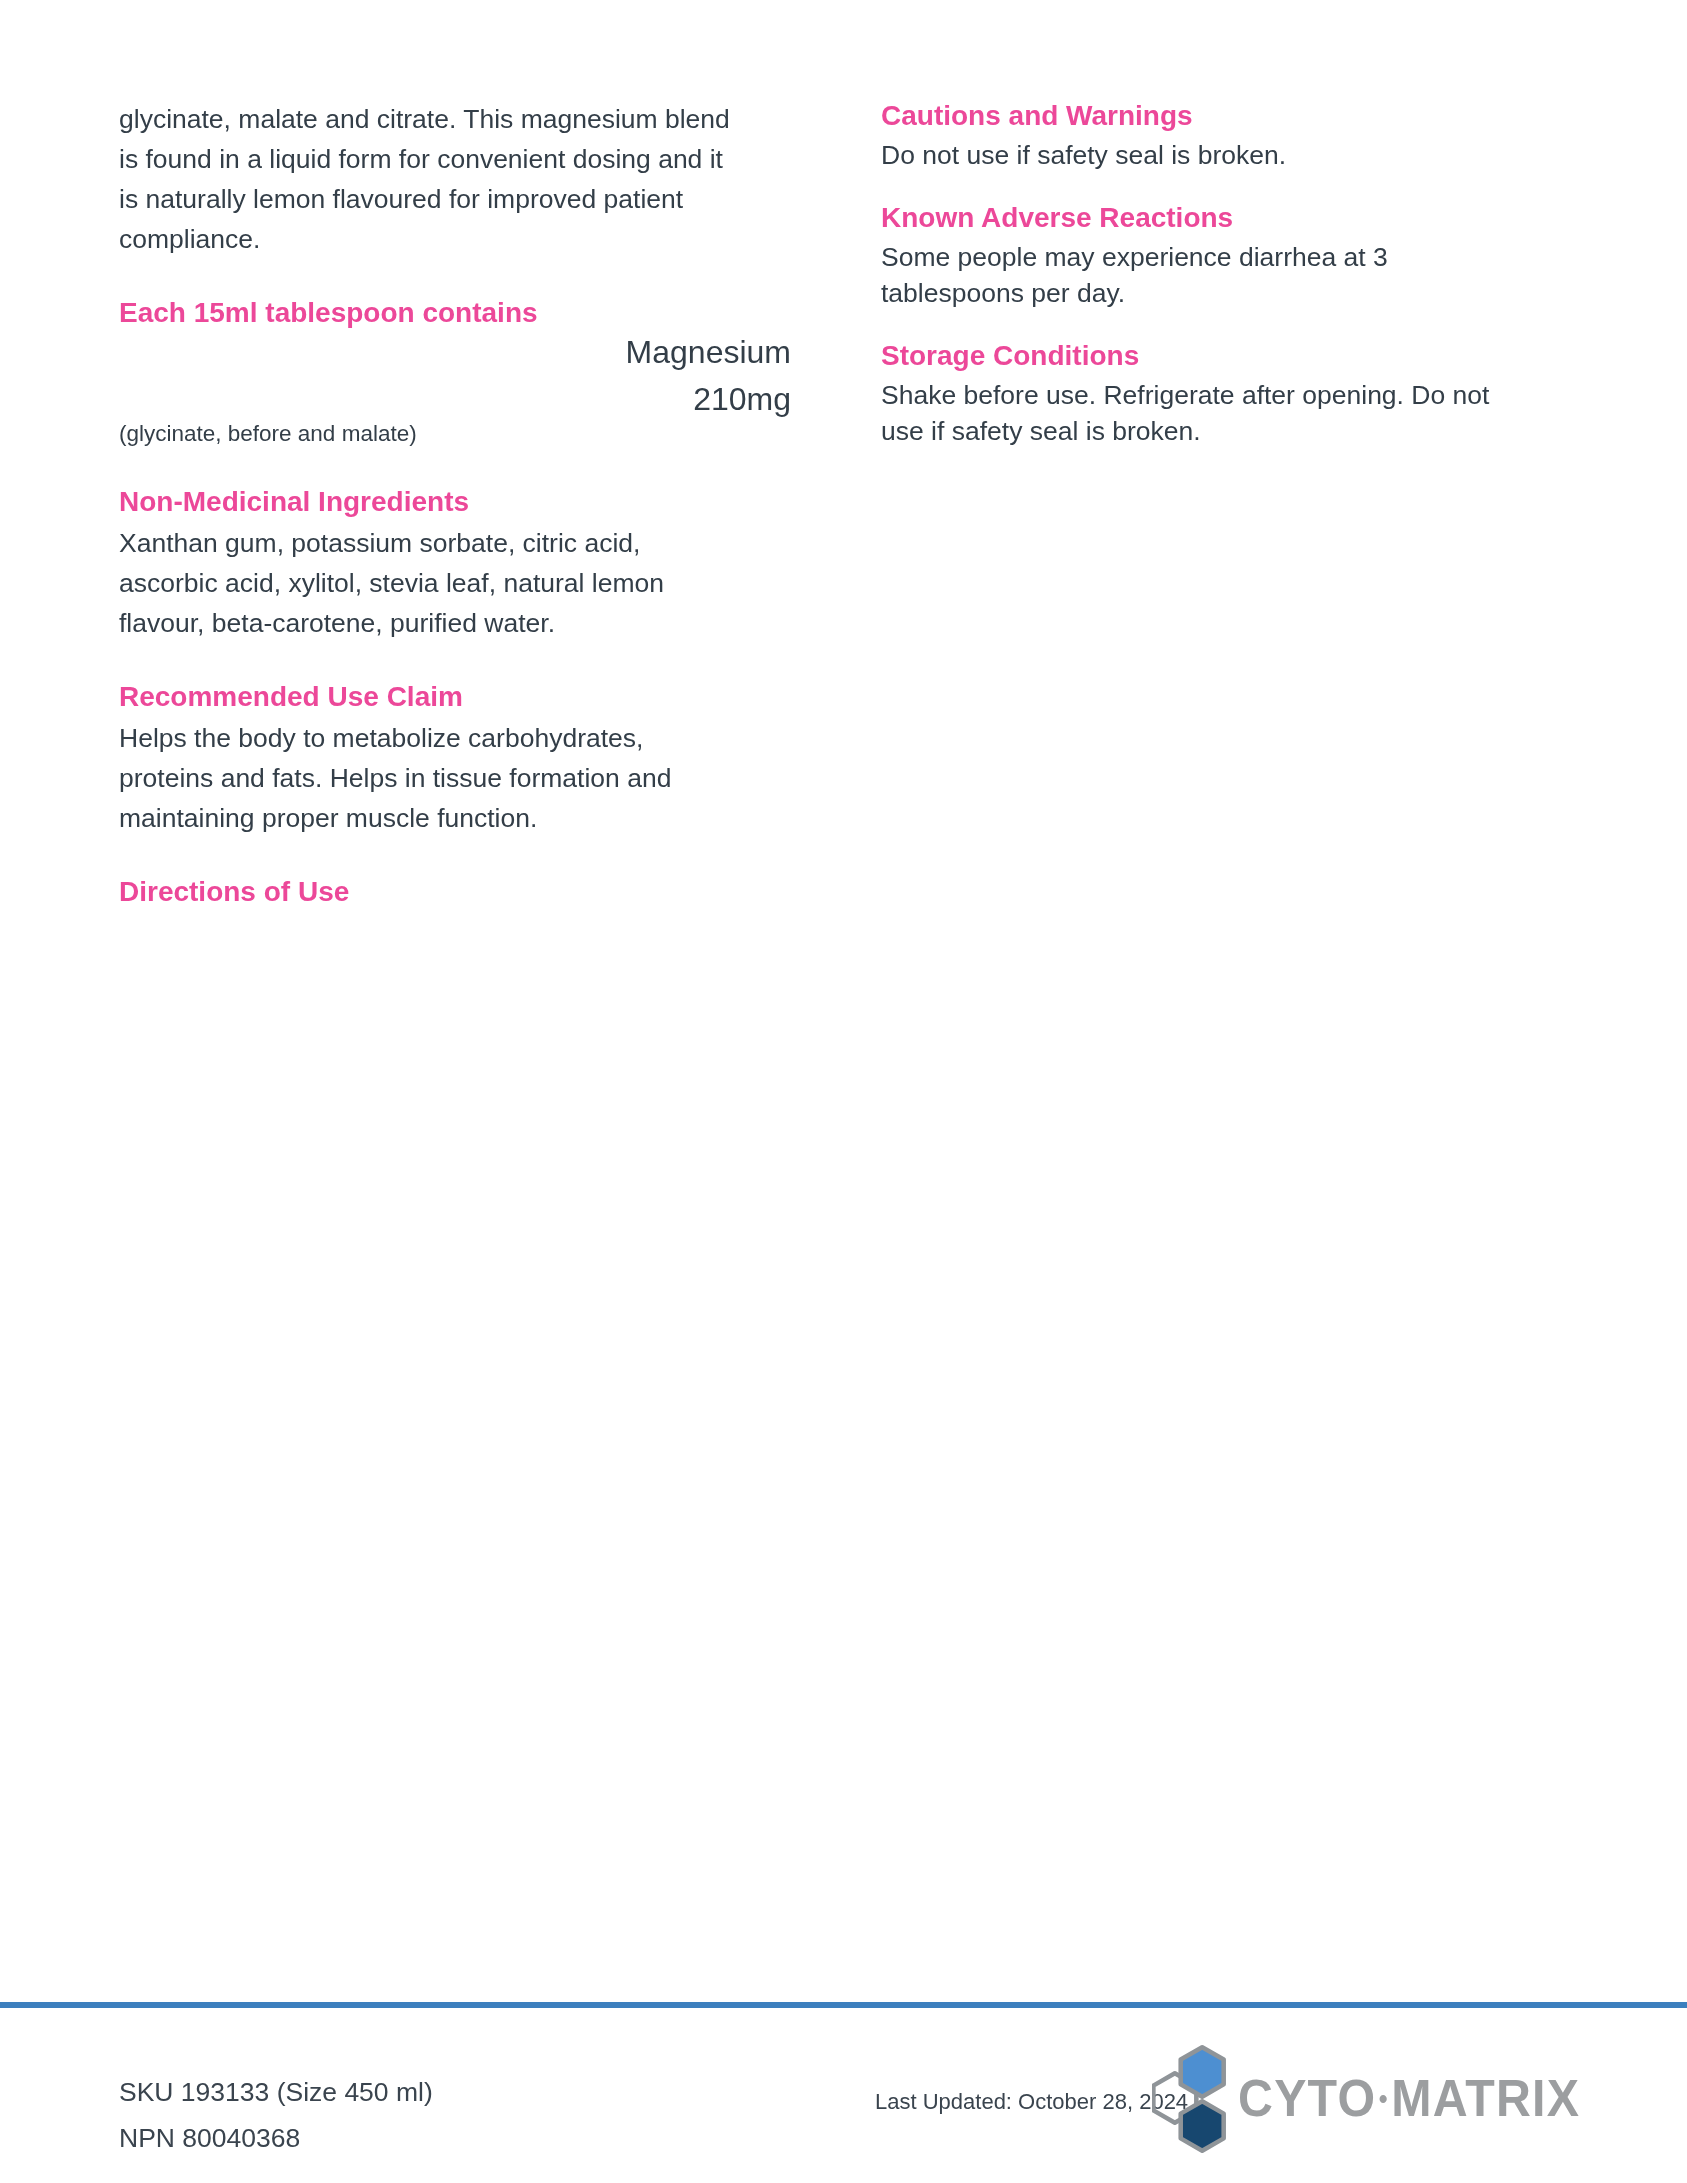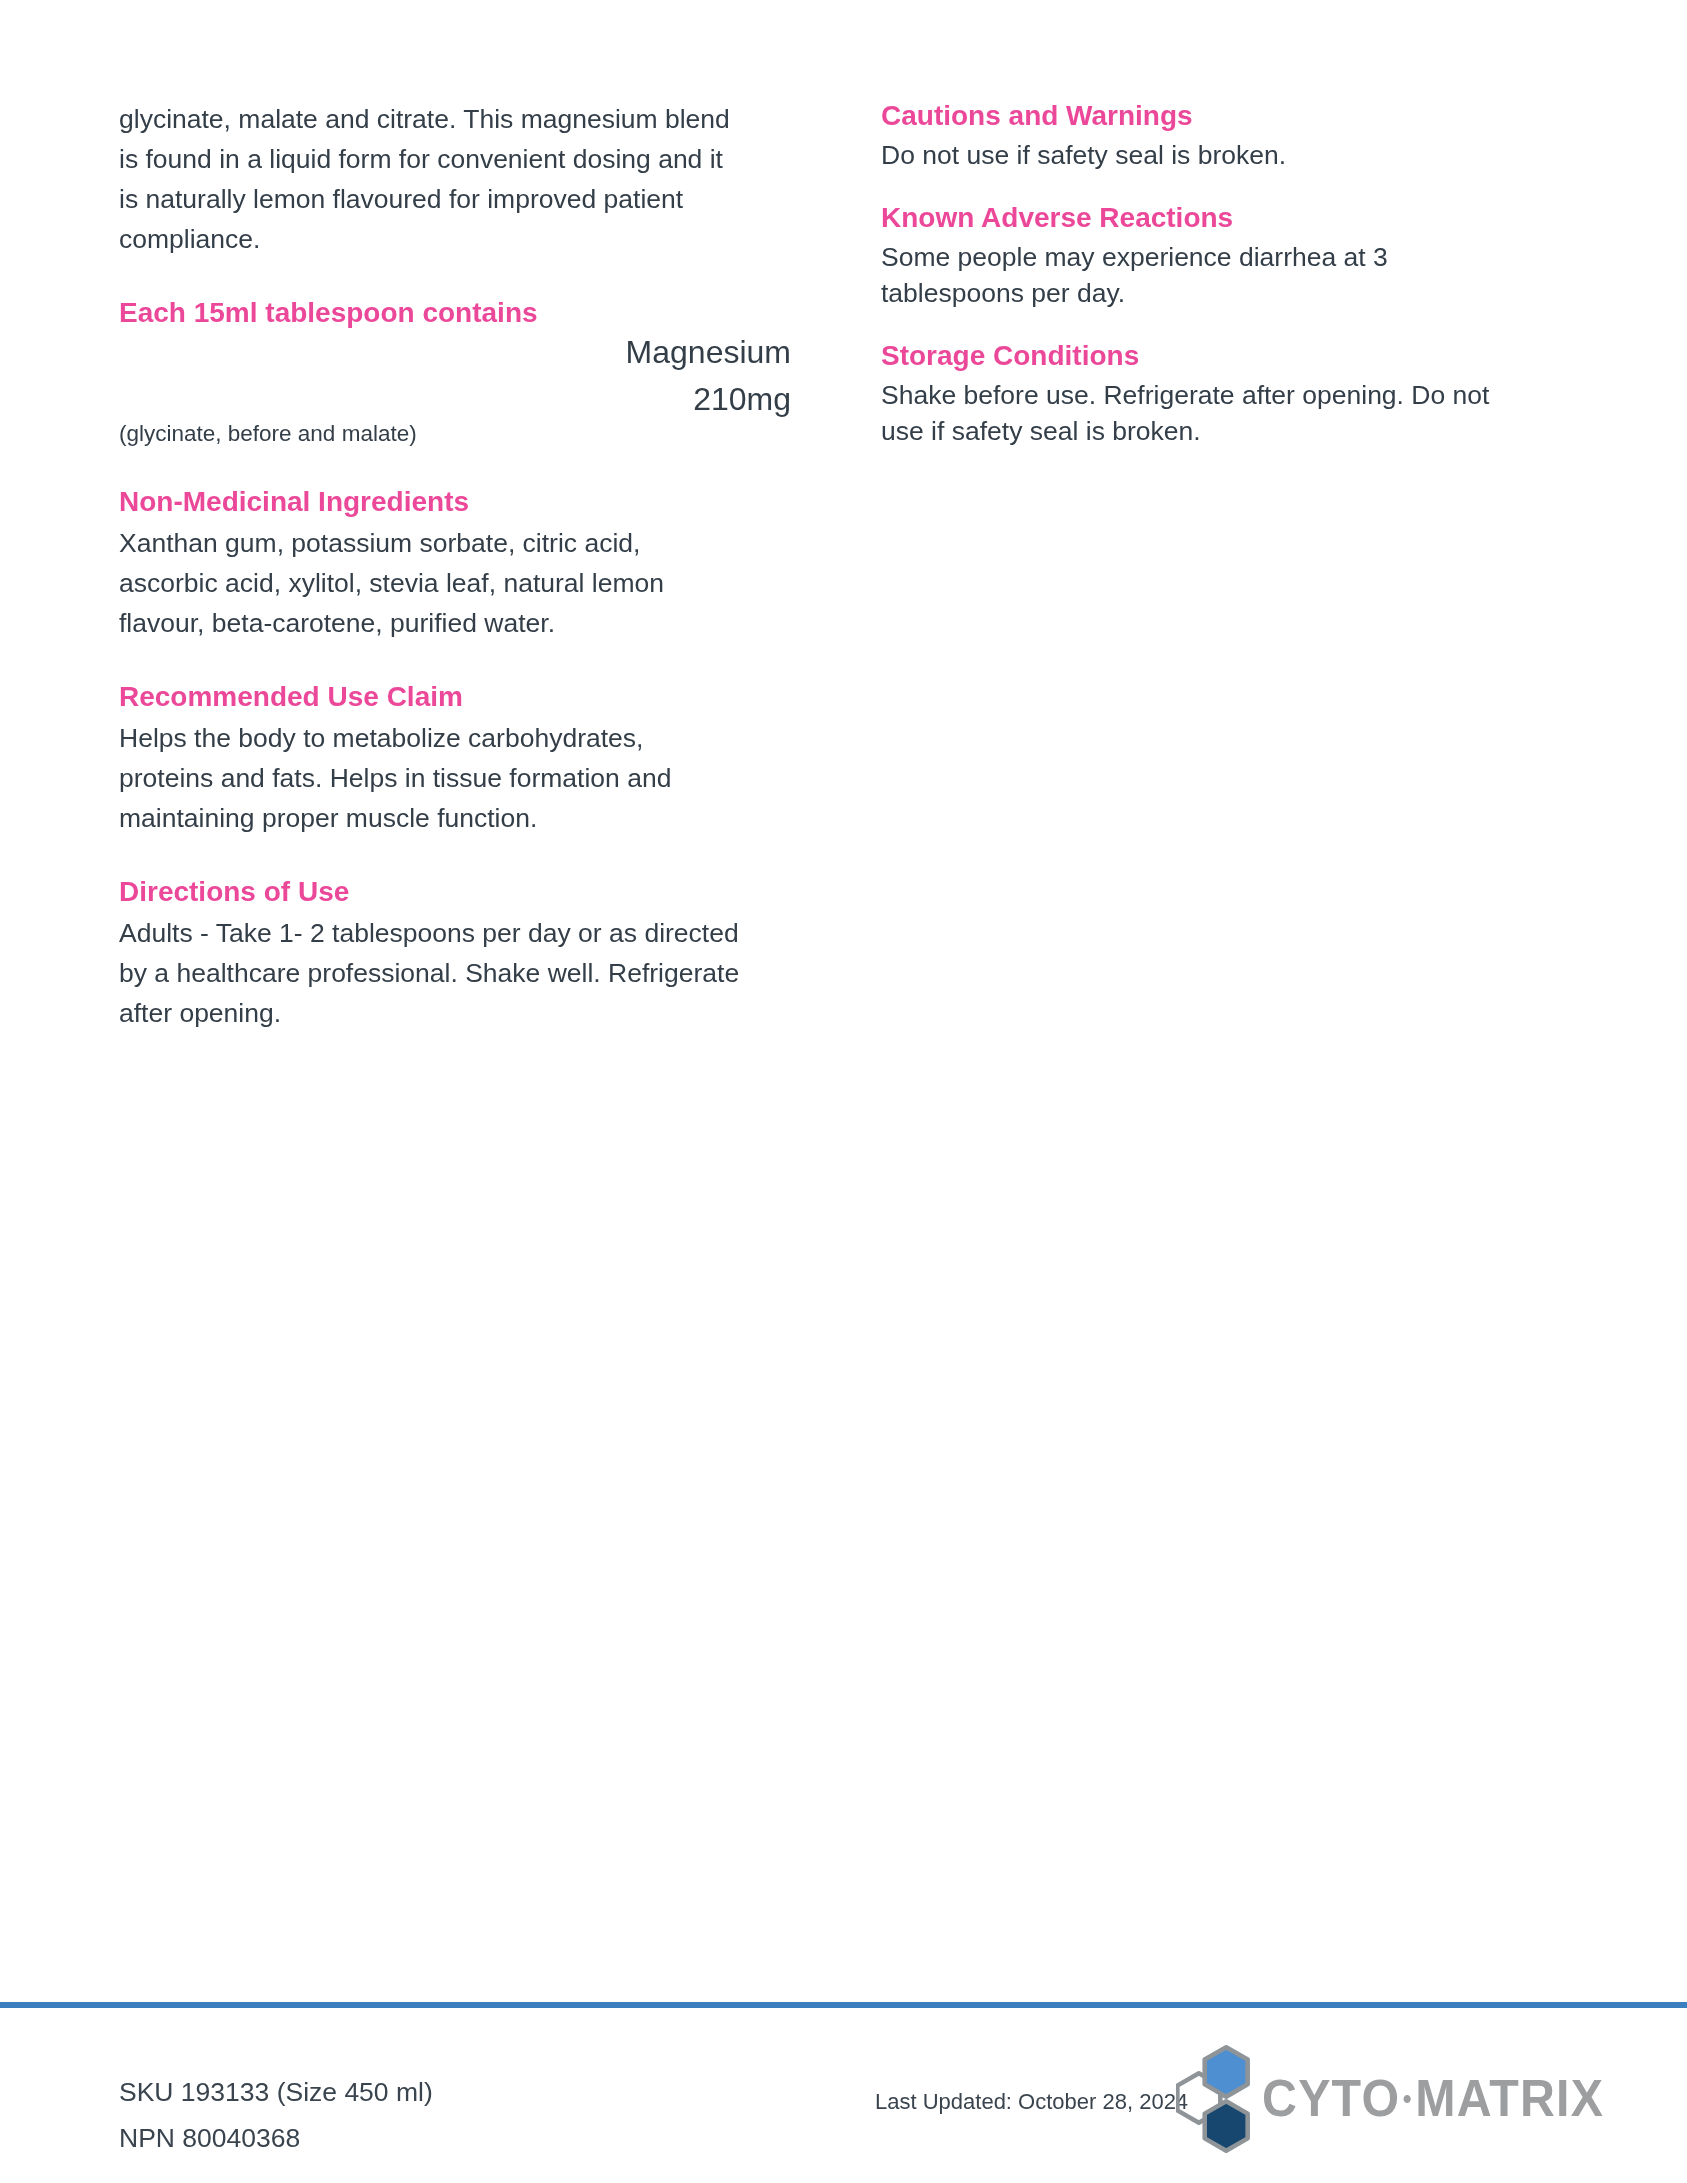--- a/index.html
+++ b/index.html
@@ -63,21 +63,21 @@
     color:#3a444e;
   }
   .last-updated {
     position:absolute;
     left:875px; top:2089px;
     font-size:22px; line-height:26.5px;
     color:#3a444e;
   }
   .brand {
     position:absolute;
-    left:1176px; top:2042px;
+    left:1152px; top:2042px;
     display:flex; align-items:center;justify-content:flex-end;
   }
   .brand svg { display:block; }
   .wordmark {
     margin-left:10.6px;
     font-size:52px;
     font-weight:bold;
     color:#9C9EA0;
     letter-spacing:1.3px;
     transform:scaleX(0.93);
@@ -113,23 +113,20 @@
     <p class="body-text">Xanthan gum, potassium sorbate, citric acid,
 ascorbic acid, xylitol, stevia leaf, natural lemon
 flavour, beta-carotene, purified water.</p>
 
     <div class="sec-heading">Recommended Use Claim</div>
     <p class="body-text">Helps the body to metabolize carbohydrates,
 proteins and fats. Helps in tissue formation and
 maintaining proper muscle function.</p>
 
     <div class="sec-heading">Directions of Use</div>
-    <p class="body-text">Adults - Take 1- 2 tablespoons per day or as directed
-by a healthcare professional. Shake well. Refrigerate
-after opening.</p>
   </div>
 
   <div class="col col-right">
     <div class="sec-heading first">Cautions and Warnings</div>
     <p class="body-text">Do not use if safety seal is broken.</p>
 
     <div class="sec-heading">Known Adverse Reactions</div>
     <p class="body-text">Some people may experience diarrhea at 3
 tablespoons per day.</p>
 

